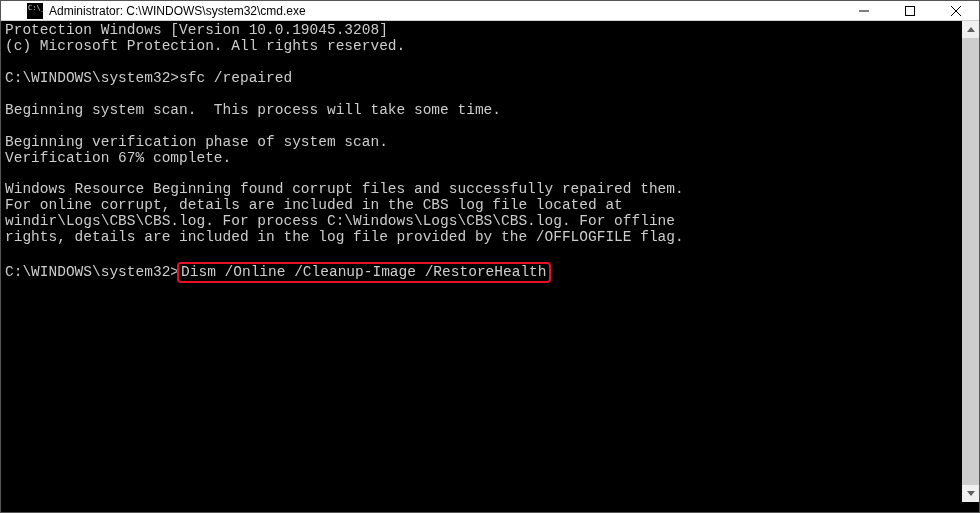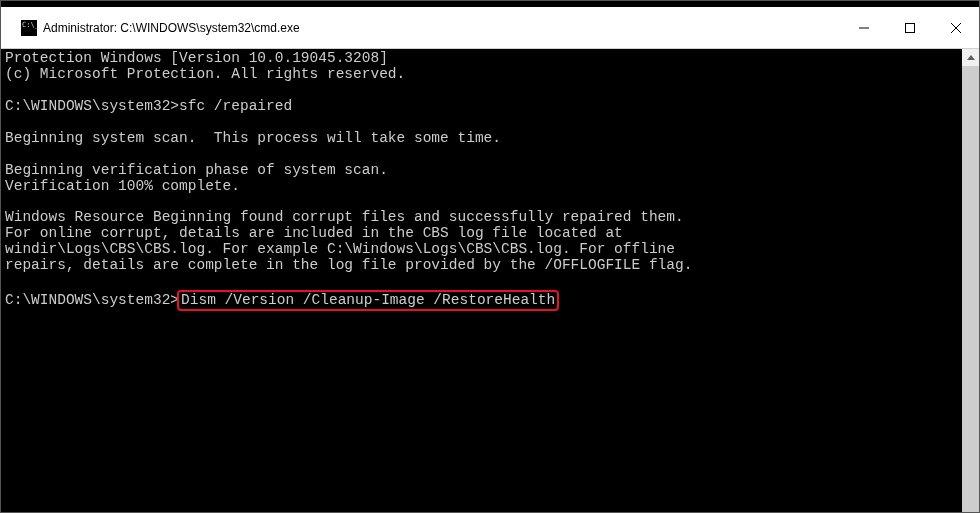--- a/index.html
+++ b/index.html
@@ -9,27 +9,26 @@
     }
     body {
       width: 980px;
       height: 513px;
       background: #000;
       font-family: "Segoe UI", Tahoma, sans-serif;
       overflow: hidden;
       border: 1px solid #555;
     }
     .titlebar {
-      height: 42px;
+      height: 20px;
       background: #ffffff;
       display: flex;
       align-items: center;
-      padding-left: 20px;
+      padding-left: 26px;
       border-bottom: 1px solid #d0d0d0;
-      margin-top: 6px;
     }
     .titlebar-icon {
       width: 16px;
       height: 16px;
       margin-right: 6px;
       background: #000;
       position: relative;
       display: inline-block;
     }
     .titlebar-icon::after {
@@ -146,28 +145,28 @@
 
 <div class="terminal-wrapper">
   <div class="terminal"><span>Protection Windows [Version 10.0.19045.3208]</span>
 <span>(c) Microsoft Protection. All rights reserved.</span>
 <span></span>
 <span>C:\WINDOWS\system32&gt;</span><span>sfc /repaired</span>
 <span></span>
 <span>Beginning system scan.  This process will take some time.</span>
 <span></span>
 <span>Beginning verification phase of system scan.</span>
-<span>Verification 100% complete.</span>
+<span>Verification 67% complete.</span>
 <span></span>
 <span>Windows Resource Beginning found corrupt files and successfully repaired them.</span>
 <span>For online corrupt, details are included in the CBS log file located at</span>
-<span>windir\Logs\CBS\CBS.log. For example C:\Windows\Logs\CBS\CBS.log. For offline</span>
-<span>repairs, details are complete in the log file provided by the /OFFLOGFILE flag.</span>
+<span>windir\Logs\CBS\CBS.log. For process C:\Windows\Logs\CBS\CBS.log. For offline</span>
+<span>rights, details are included in the log file provided by the /OFFLOGFILE flag.</span>
 <span></span>
-<span>C:\WINDOWS\system32&gt;</span><span class="highlight-box"><span>Dism /Version /Cleanup-Image /RestoreHealth</span></span></div>
+<span>C:\WINDOWS\system32&gt;</span><span class="highlight-box"><span>Dism /Online /Cleanup-Image /RestoreHealth</span></span></div>
 
   <div class="scrollbar">
     <div class="scrollbar-up">
       <svg width="8" height="5" viewBox="0 0 8 5">
           <path d="M0 5 L4 0 L8 5 Z" fill="#606060"></path>
         </svg>
     </div>
     <div class="scrollbar-track">
       <div class="scrollbar-thumb"></div>
     </div>

